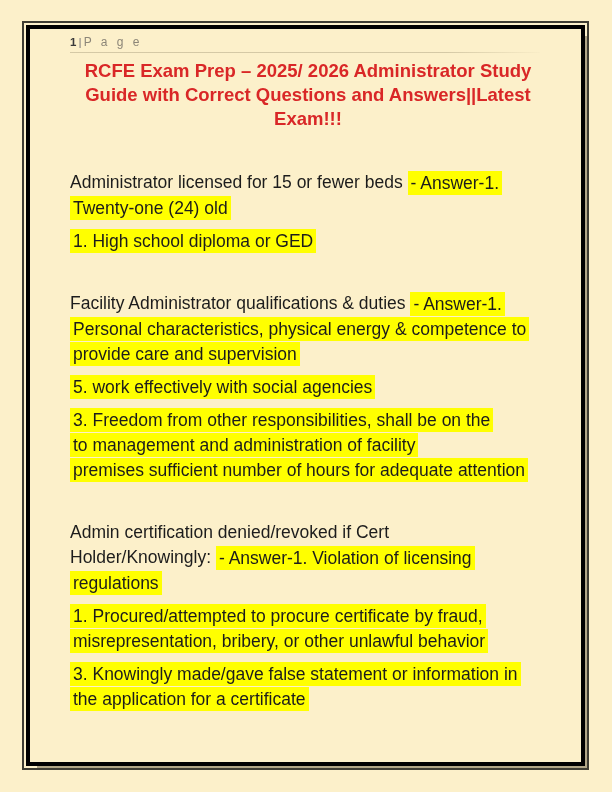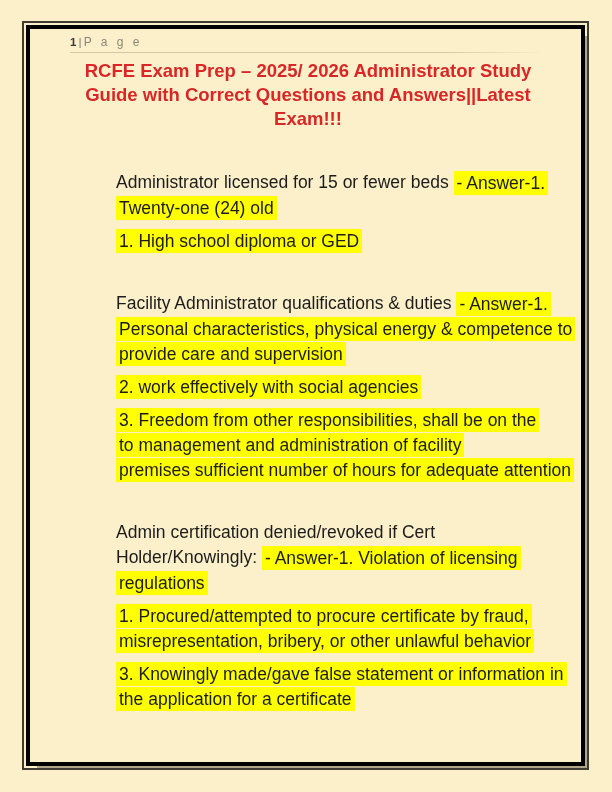--- a/index.html
+++ b/index.html
@@ -41,21 +41,21 @@
     background:linear-gradient(to right, rgba(110,100,70,0.28) 80%, rgba(110,100,70,0.02));
   }
   .doc-title{
     margin-top:6px;
     text-align:center;
     font-weight:bold;
     font-size:18.5px;
     line-height:24px;
     color:#d92727;
   }
-  .qa-section{margin-top:38px;margin-left:46px;}
+  .qa-section{margin-top:38px;}
   .qa-section:first-child{margin-top:39px;}
   .para{margin:0 0 8px 0;}
   .line{
     font-size:17.5px;
     line-height:25px;
     white-space:nowrap;
   }
   .hl{
     background:#ffff00;
     padding:1.5px 3px 2.5px 3px;
@@ -90,21 +90,21 @@
           <div class="line"><span class="hl">1. High school diploma or GED</span></div>
         </div>
       </div>
       <div class="qa-section">
         <div class="para">
           <div class="line"><span class="">Facility Administrator qualifications &amp; duties </span><span class="hl">- Answer-1.</span></div>
           <div class="line"><span class="hl">Personal characteristics, physical energy &amp; competence to</span></div>
           <div class="line"><span class="hl">provide care and supervision</span></div>
         </div>
         <div class="para">
-          <div class="line"><span class="hl">2. work effectively with social agencies</span></div>
+          <div class="line"><span class="hl">5. work effectively with social agencies</span></div>
         </div>
         <div class="para">
           <div class="line"><span class="hl">3. Freedom from other responsibilities, shall be on the</span></div>
           <div class="line"><span class="hl">to management and administration of facility</span></div>
           <div class="line"><span class="hl">premises sufficient number of hours for adequate attention</span></div>
         </div>
       </div>
       <div class="qa-section">
         <div class="para">
           <div class="line"><span class="">Admin certification denied/revoked if Cert</span></div>

